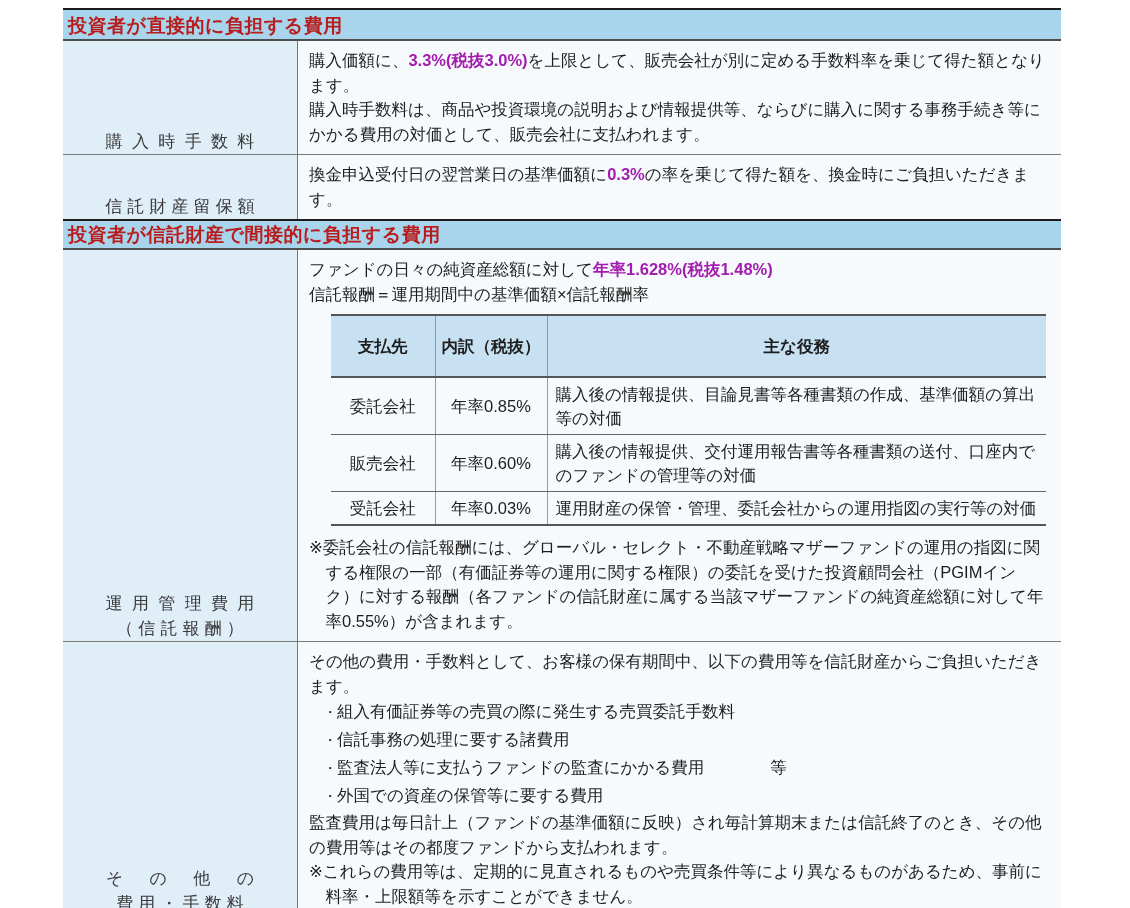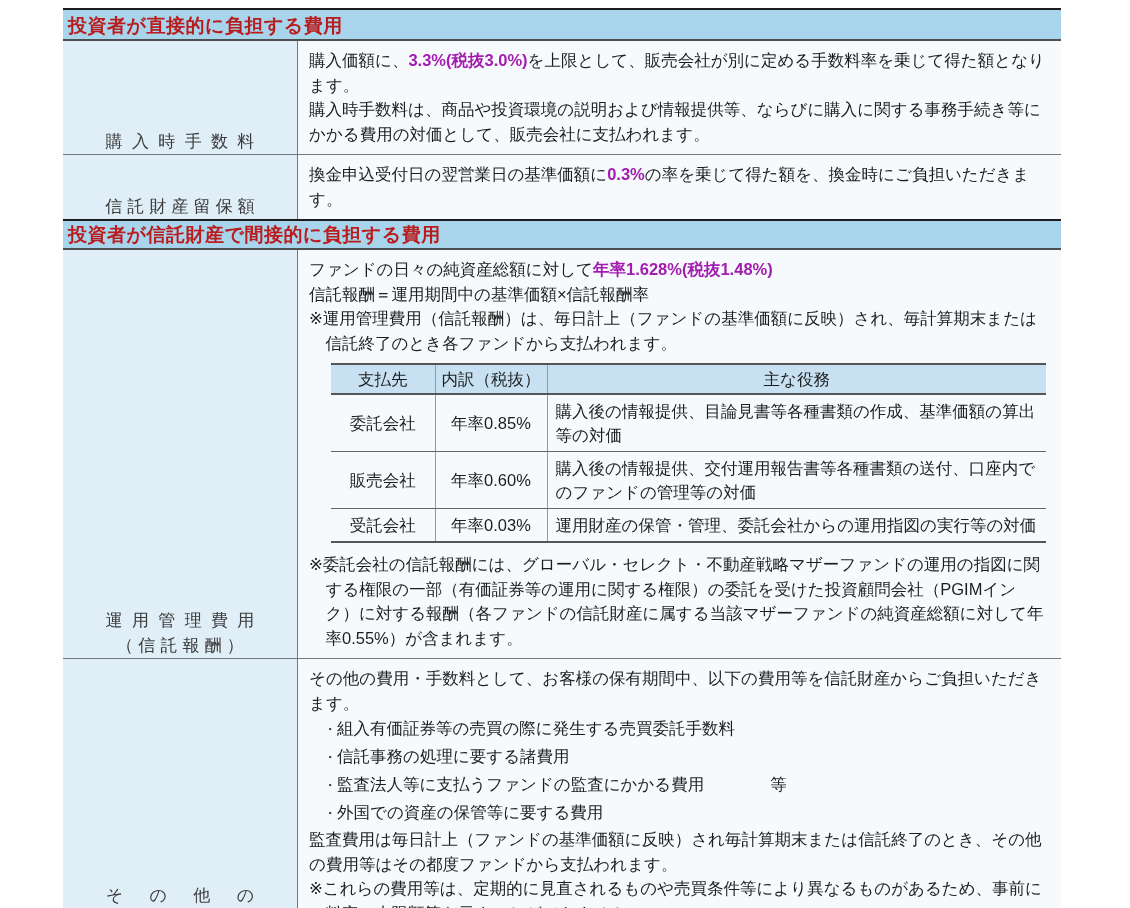--- a/index.html
+++ b/index.html
@@ -56,25 +56,25 @@
   .inner-table {
     margin:8px 0 9px 22px;
     width:715px;
     border-collapse:collapse;
     border-top:2px solid #555;
     border-bottom:2px solid #555;
     font-size:16.5px; line-height:24px;
   }
   .inner-table th {
     background:#c7e1f2;
-    font-weight:normal;
+    font-weight:bold;
     border-bottom:2px solid #555;
     height:30px;
     text-align:center;
-    padding:2px 6px;
+    padding:18px 6px;
   }
   .inner-table td {
     border-bottom:1px solid #666;
     padding:4px 8px;
     vertical-align:middle;
   }
   .inner-table tr:last-child td { border-bottom:none; }
   .inner-table .col-payee { width:104px; text-align:center; }
   .inner-table .col-rate  { width:112px; text-align:center; }
   .inner-table td.col-payee, .inner-table td.col-rate { border-right:1px solid #999; }
@@ -117,21 +117,20 @@
     </div>
 
     <div class="row">
       <div class="label-cell">
         <span class="label-line sp-md">運用管理費用</span>
         <span class="label-line sp-sm">（信託報酬）</span>
       </div>
       <div class="content-cell">
         <p><span>ファンドの日々の純資産総額に対して</span><span class="red">年率1.628%(税抜1.48%)</span></p>
         <p>信託報酬＝運用期間中の基準価額×信託報酬率</p>
-        <p class="hang">※運用管理費用（信託報酬）は、毎日計上（ファンドの基準価額に反映）され、毎計算期末または信託終了のとき各ファンドから支払われます。</p>
 
         <table class="inner-table">
           <thead>
             <tr>
               <th class="col-payee">支払先</th>
               <th class="col-rate">内訳（税抜）</th>
               <th>主な役務</th>
             </tr>
           </thead>
           <tbody>

